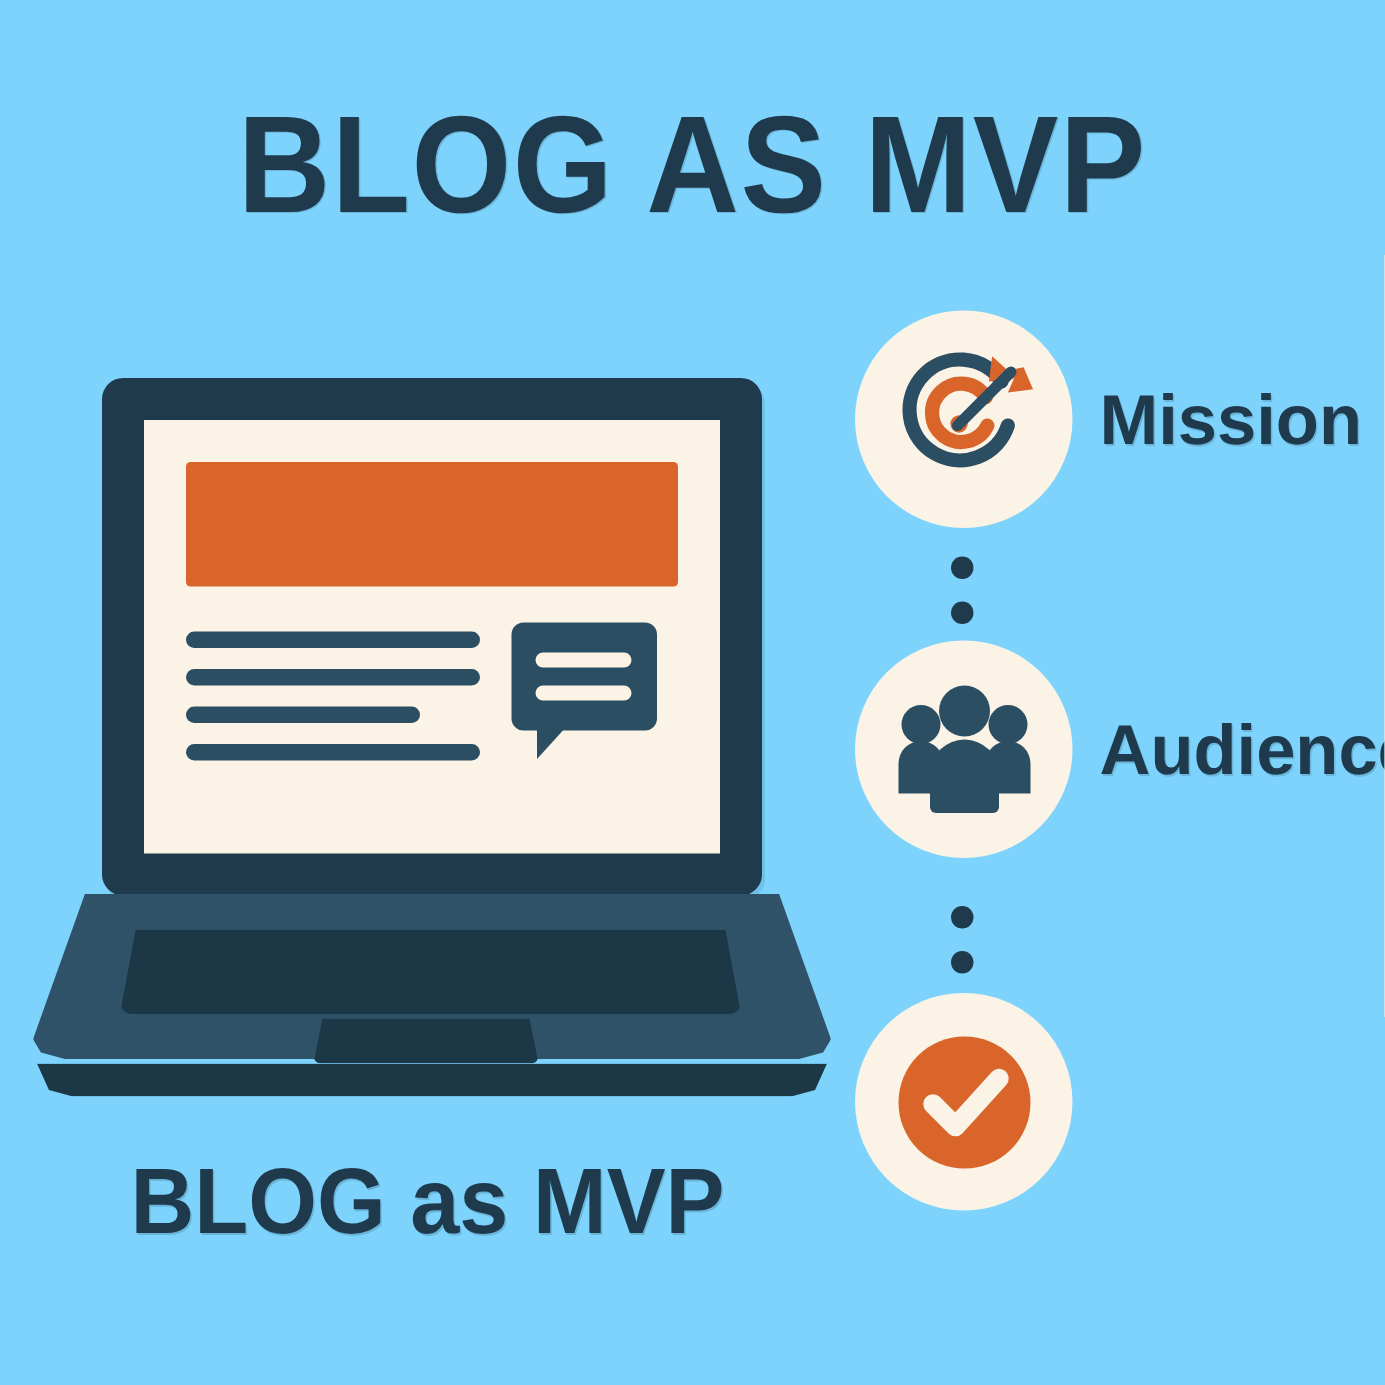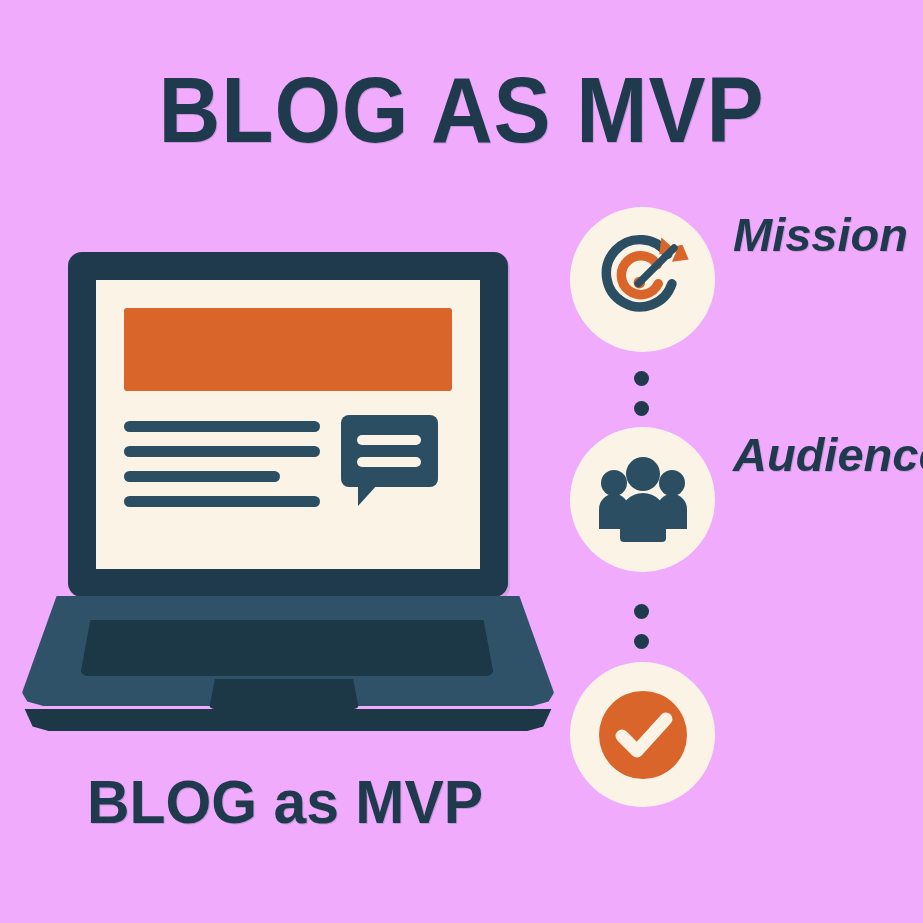--- a/index.html
+++ b/index.html
@@ -5,21 +5,21 @@
 <style>
   html, body {
     margin: 0;
     padding: 0;
     background: #F7EFE1;
   }
   #canvas {
     position: relative;
     width: 923px;
     height: 923px;
-    background: #f0abfc;
+    background: #7dd3fc;
     overflow: hidden;
     font-family: "Liberation Sans", sans-serif;
     -webkit-font-smoothing: antialiased;
   }
 
   
   #title {
     position: absolute;
     left: 0;
     top: 62px;
@@ -165,22 +165,21 @@
     height: 22px;
     background: #1C3847;
     border-radius: 0 0 14px 14px;
     clip-path: polygon(0.5% 0%, 99.5% 0%, 98% 80%, 95% 100%, 5% 100%, 2% 80%);
   }
 
   
   .feature {
     position: absolute;
     display: flex;
-    align-items: flex-start;
-    font-style: italic;
+    align-items: center;
   }
   .badge {
     position: relative;
     width: 145px;
     height: 145px;
     border-radius: 50%;
     background: #FAF3E6;
     flex: 0 0 145px;
     display: flex;
     align-items: center;

